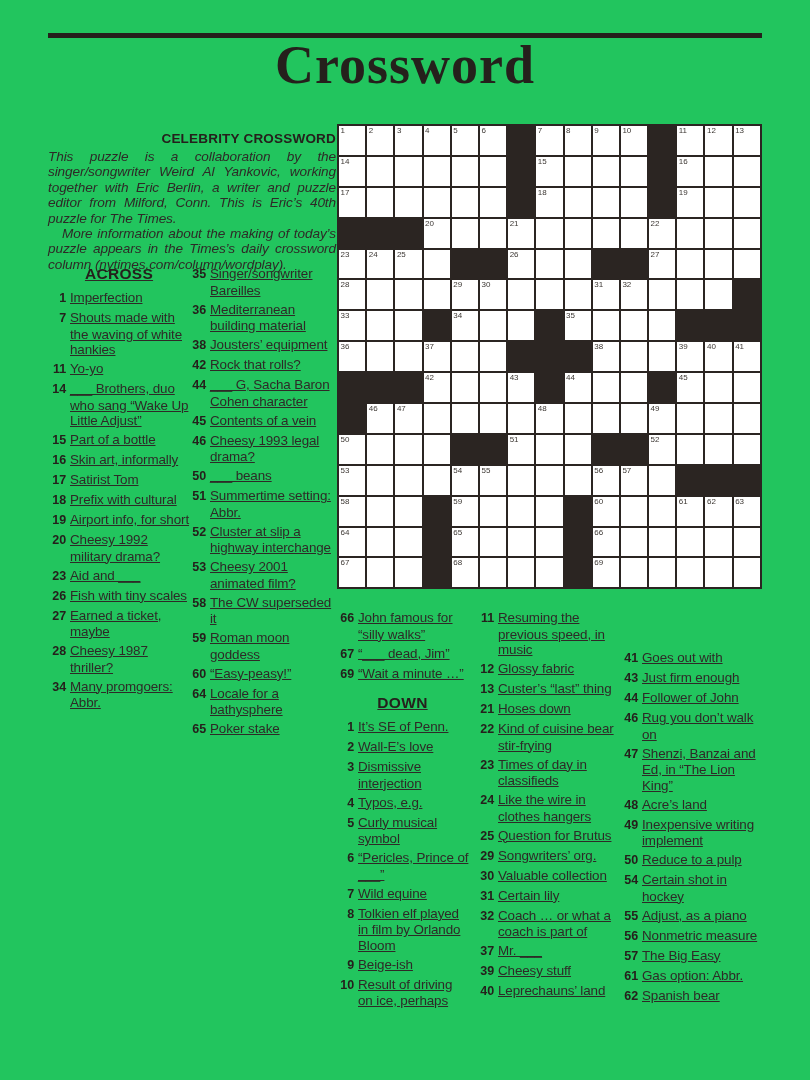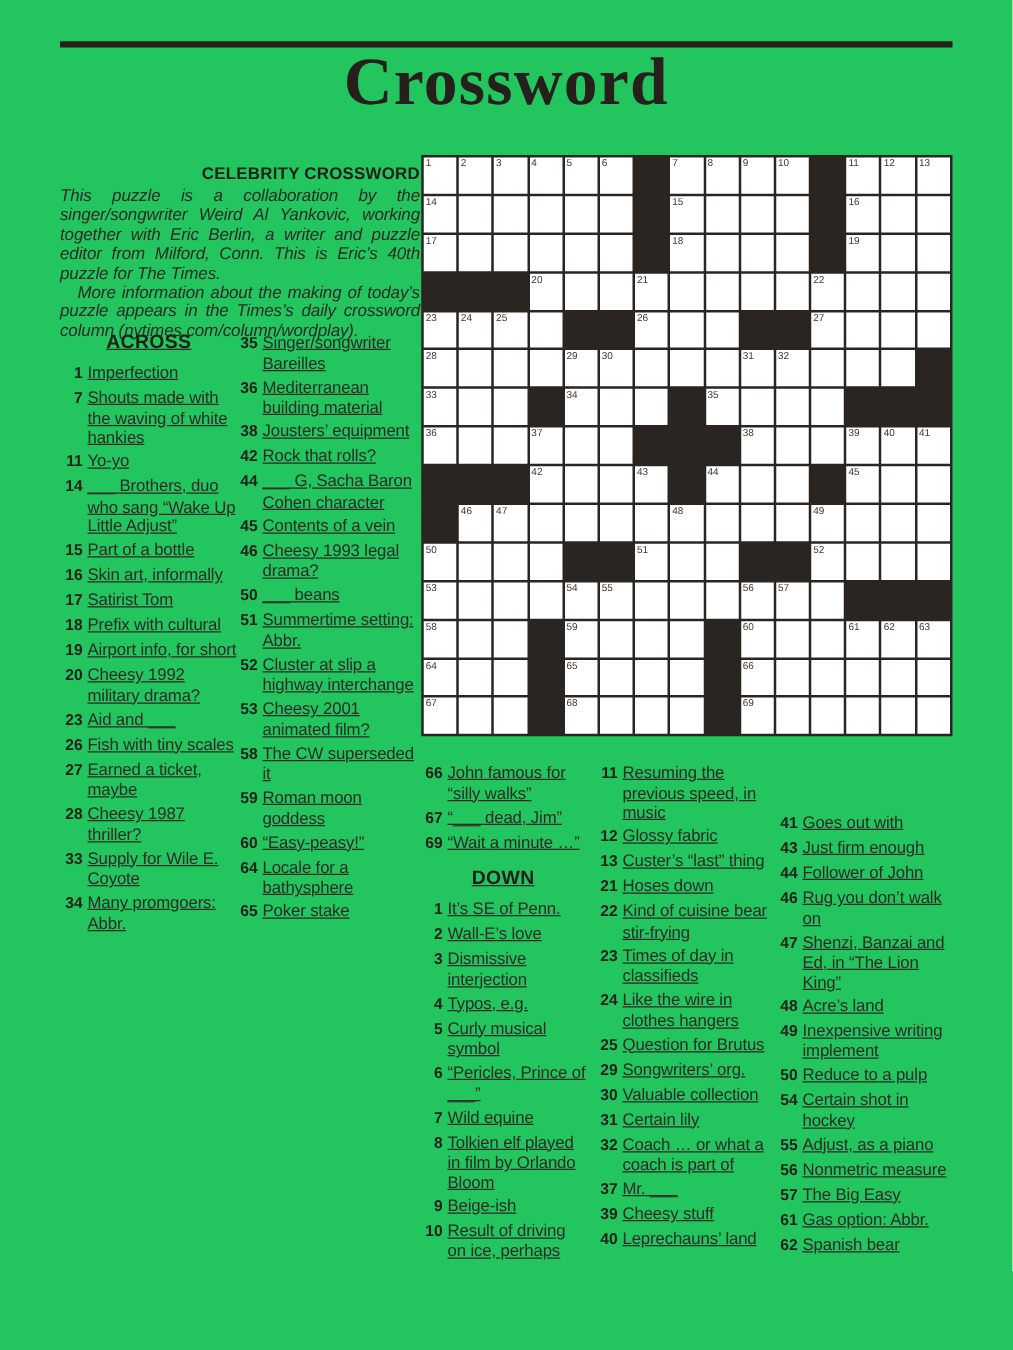--- a/index.html
+++ b/index.html
@@ -55,21 +55,20 @@
         <div class="clue"><span class="num">15</span><span class="txt">Part of a bottle</span></div>
         <div class="clue"><span class="num">16</span><span class="txt">Skin art, informally</span></div>
         <div class="clue"><span class="num">17</span><span class="txt">Satirist Tom</span></div>
         <div class="clue"><span class="num">18</span><span class="txt">Prefix with cultural</span></div>
         <div class="clue"><span class="num">19</span><span class="txt">Airport info, for short</span></div>
         <div class="clue"><span class="num">20</span><span class="txt">Cheesy 1992 military drama?</span></div>
         <div class="clue"><span class="num">23</span><span class="txt">Aid and ___</span></div>
         <div class="clue"><span class="num">26</span><span class="txt">Fish with tiny scales</span></div>
         <div class="clue"><span class="num">27</span><span class="txt">Earned a ticket, maybe</span></div>
         <div class="clue"><span class="num">28</span><span class="txt">Cheesy 1987 thriller?</span></div>
-        <div class="clue"><span class="num">33</span><span class="txt">Supply for Wile E. Coyote</span></div>
         <div class="clue"><span class="num">34</span><span class="txt">Many promgoers: Abbr.</span></div>
       </div>
   </div>
 
   <div class="clues-col" id="col-a2">
     <div id="across-list-2">
         <div class="clue"><span class="num">35</span><span class="txt">Singer/songwriter Bareilles</span></div>
         <div class="clue"><span class="num">36</span><span class="txt">Mediterranean building material</span></div>
         <div class="clue"><span class="num">38</span><span class="txt">Jousters’ equipment</span></div>
         <div class="clue"><span class="num">42</span><span class="txt">Rock that rolls?</span></div>

